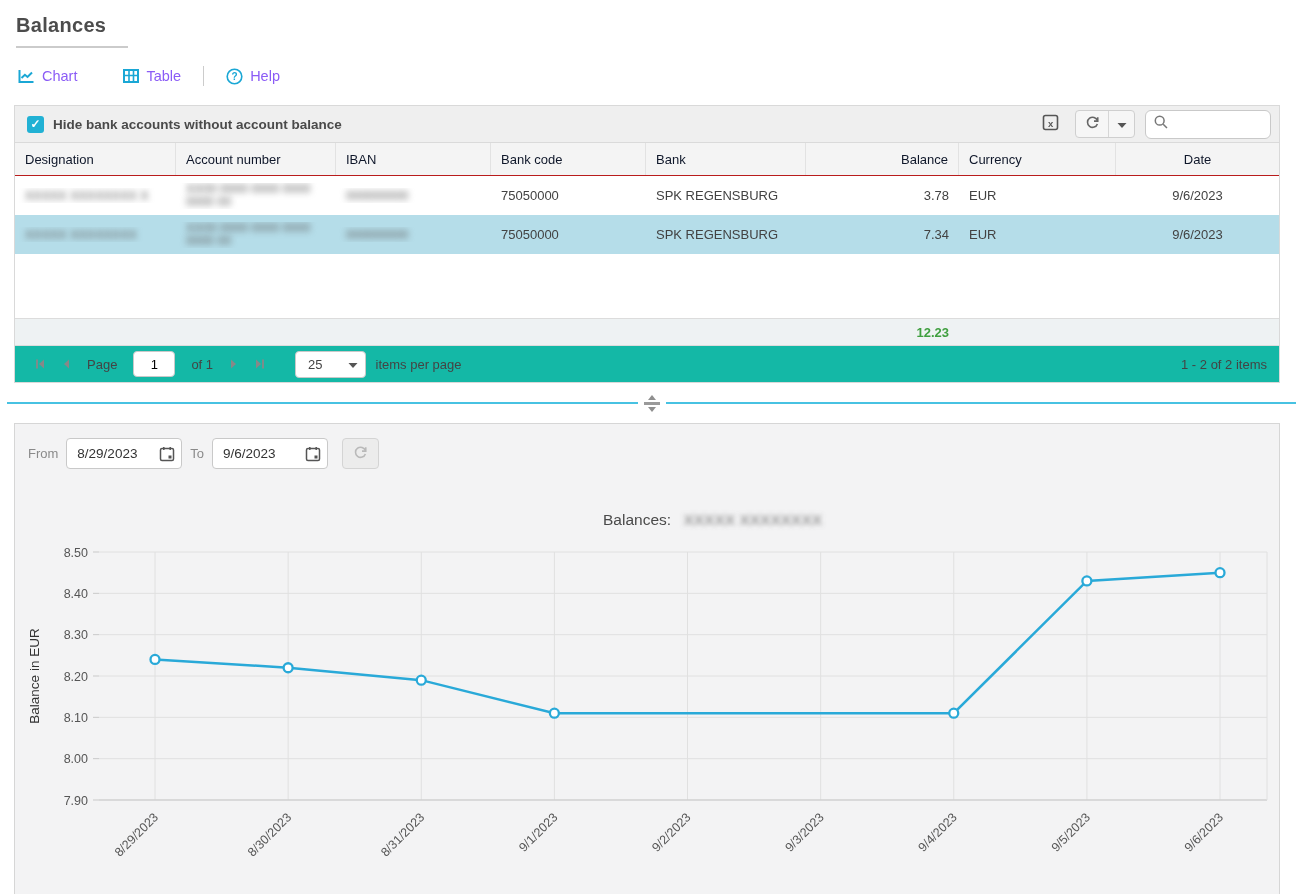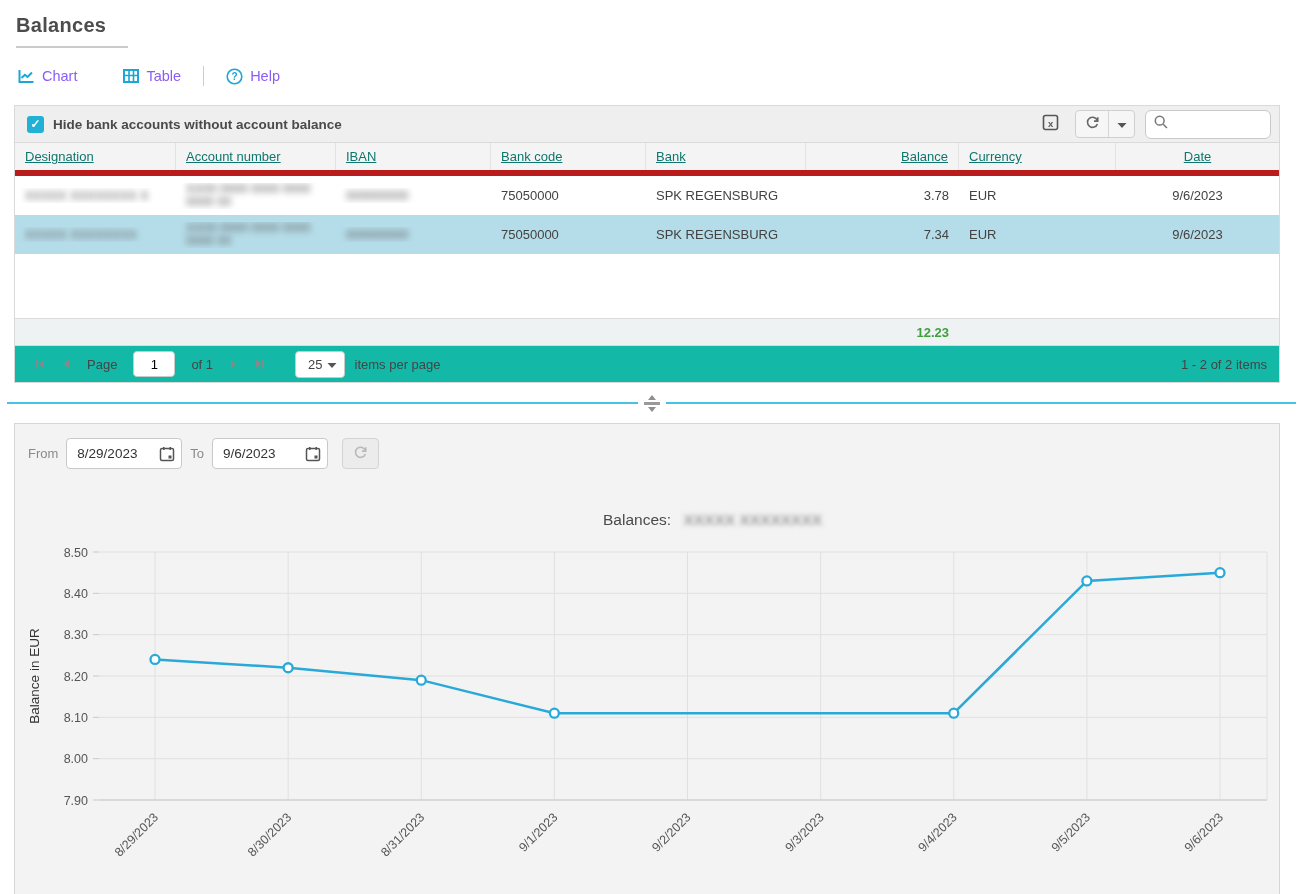--- a/index.html
+++ b/index.html
@@ -27,42 +27,42 @@
     border-radius:4px; cursor:pointer; }
   .split-group { display:flex; align-items:center; background:#f6f6f6; border:1px solid #cfcfcf; border-radius:4px; height:28px; }
   .split-group .seg { width:32px; height:100%; display:flex; align-items:center; justify-content:center; cursor:pointer; }
   .split-group .seg + .seg { border-left:1px solid #d6d6d6; width:26px; }
   .search-box { display:flex; align-items:center; width:126px; height:29px; background:#fff;
     border:1px solid #c9c9c9; border-radius:6px; padding:0 8px; }
   .search-box input { border:none; outline:none; flex:1; min-width:0; font-size:13px; background:transparent; margin-left:6px; }
 
   
   .trow { display:grid; grid-template-columns:161px 160px 155px 155px 160px 153px 157px 1fr; align-items:center; }
-  .thead { height:33px; background:#f4f4f4; border-bottom:6px solid #b91c1c; color:#0f766e; font-size:13px;text-decoration:underline; }
+  .thead { height:33px; background:#f4f4f4; border-bottom:1px solid #b91c1c; color:#0f172a; font-size:13px; }
   .thead .cell { border-right:1px solid #e2e2e2; height:100%; display:flex; align-items:center; }
   .thead .cell:last-child { border-right:none; }
   .cell { padding:0 10px; font-size:13px; overflow:hidden; }
   .cell.r { text-align:left; justify-content:flex-end; display:flex; }
   .cell.c { text-align:center; justify-content:center; display:flex; }
   .data-row { height:39px; background:#fff; }
   .data-row.selected { background:#b5dde9; }
   .redacted { filter:blur(3px); color:#5f5f5f; font-size:12.5px; white-space:nowrap; }
   .iban2 { font-size:11.5px; line-height:13px; }
   .filler { height:64px; background:#fff; }
   .sum-row { height:28px; background:#eef2f3; border-top:1px solid #dcdcdc; border-bottom:1px solid #dcdcdc; }
   .sum-val { color:#3f9f3f; font-weight:bold; font-size:13px; }
 
   
   .pager { height:36px; background:#14b8a6; display:flex; align-items:center; padding:0 12px; font-size:13px; color:#444;justify-content:flex-end; }
   .pg-btn { width:26px; height:26px; display:flex; align-items:center; justify-content:center; cursor:pointer; }
   .pg-text { margin:0 8px; }
   .page-input { width:42px; height:26px; border:1px solid #c9c9c9; border-radius:4px; text-align:center;
     font-size:13px; background:#fff; outline:none; margin:0 8px; }
   .size-select { display:flex; align-items:center; background:#fff; border:1px solid #c9c9c9; border-radius:4px;
-    height:27px; padding:0 7px 0 12px; margin:0 10px 0 22px; gap:4px; cursor:pointer; }
+    height:27px; padding:0 7px 0 12px; margin:0 10px 0 22px; gap:25px; cursor:pointer; }
   .pager-range { margin-left:auto; }
 
   
   .splitter { height:40px; display:flex; align-items:center; width:1289px; margin-left:-7px; }
   .split-line { flex:1; height:2px; background:#47c2e2; }
   .split-handle { width:22px; display:flex; flex-direction:column; align-items:center; gap:2px; margin:0 3px; cursor:row-resize; }
   .tri-up { width:0; height:0; border-left:4px solid transparent; border-right:4px solid transparent; border-bottom:5px solid #8f8f8f; }
   .tri-dn { width:0; height:0; border-left:4px solid transparent; border-right:4px solid transparent; border-top:5px solid #8f8f8f; }
   .split-bar { width:16px; height:3px; background:#9a9a9a; }
 

